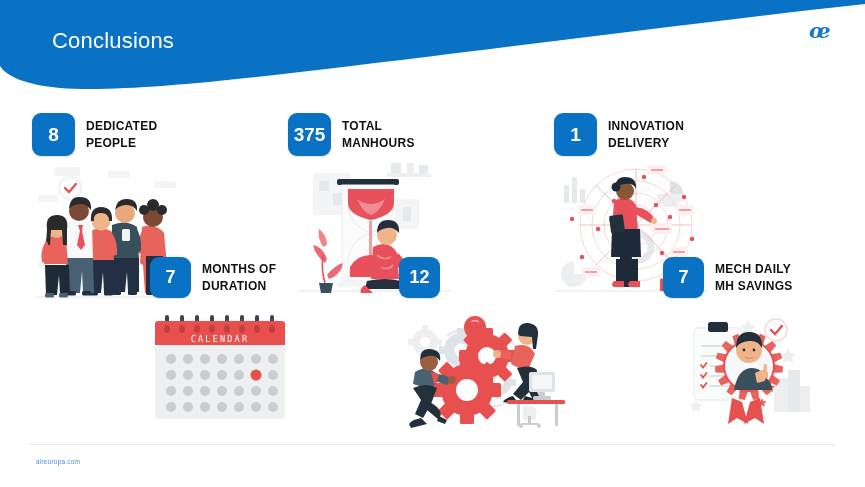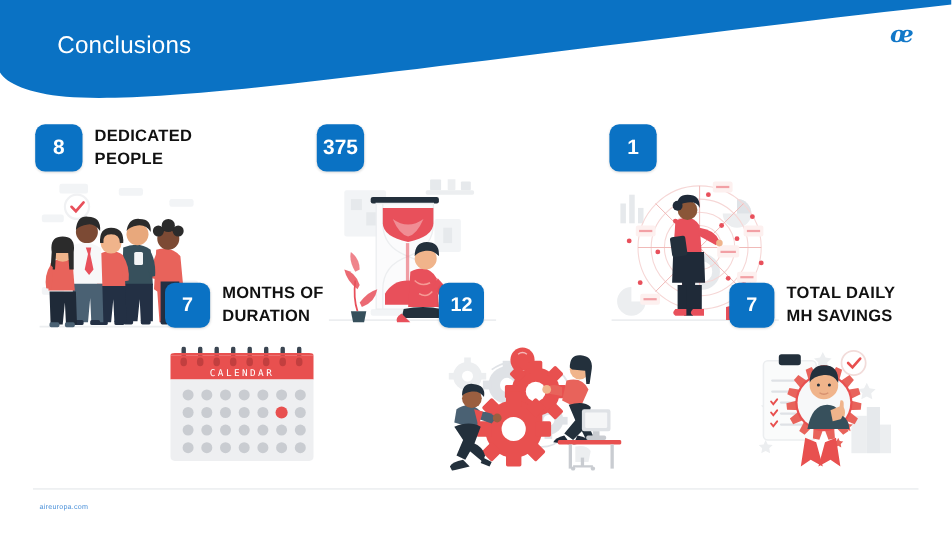--- a/index.html
+++ b/index.html
@@ -35,21 +35,21 @@
     background:#0a72c4; color:#ffffff;
     border-radius:9px;
     display:flex; align-items:center; justify-content:center;
     font-weight:700;
     box-shadow:0 1px 2px rgba(0,0,0,.12);
   }
   .badge.lg { width:43px; height:43px; font-size:19px; }
   .badge.md { width:41px; height:41px; font-size:18px; }
   .stat-label {
     margin-left:11px;
-    font-size:15px; font-weight:700; color:#111111;
+    font-size:12px; font-weight:700; color:#111111;
     line-height:1.38; letter-spacing:.25px;
     white-space:pre-line;
   }
 
   
   #stat-dedicated-people { left:32px;  top:113px; }
   #stat-total-manhours   { left:288px; top:113px; }
   #stat-innovation       { left:554px; top:113px; }
   
   #stat-months-duration  { left:150px; top:257px; }
@@ -531,37 +531,41 @@
 </svg>
 
 <div class="stat" id="stat-dedicated-people">
   <div class="badge lg">8</div>
   <div class="stat-label">DEDICATED
 PEOPLE</div>
 </div>
 
 <div class="stat" id="stat-total-manhours">
   <div class="badge lg">375</div>
+  <div class="stat-label">TOTAL
+MANHOURS</div>
 </div>
 
 <div class="stat" id="stat-innovation">
   <div class="badge lg">1</div>
+  <div class="stat-label">INNOVATION
+DELIVERY</div>
 </div>
 
 <div class="stat" id="stat-months-duration">
   <div class="badge md">7</div>
   <div class="stat-label">MONTHS OF
 DURATION</div>
 </div>
 
 <div class="stat" id="stat-new-processes">
   <div class="badge md">12</div>
 </div>
 
 <div class="stat" id="stat-mech-savings">
   <div class="badge md">7</div>
-  <div class="stat-label">TOTAL DAILY
+  <div class="stat-label">MECH DAILY
 MH SAVINGS</div>
 </div>
 
 <div id="footer-rule"></div>
 <div id="footer-url">aireuropa.com</div>
 <div id="page-number">22</div>
 
 </body></html>

